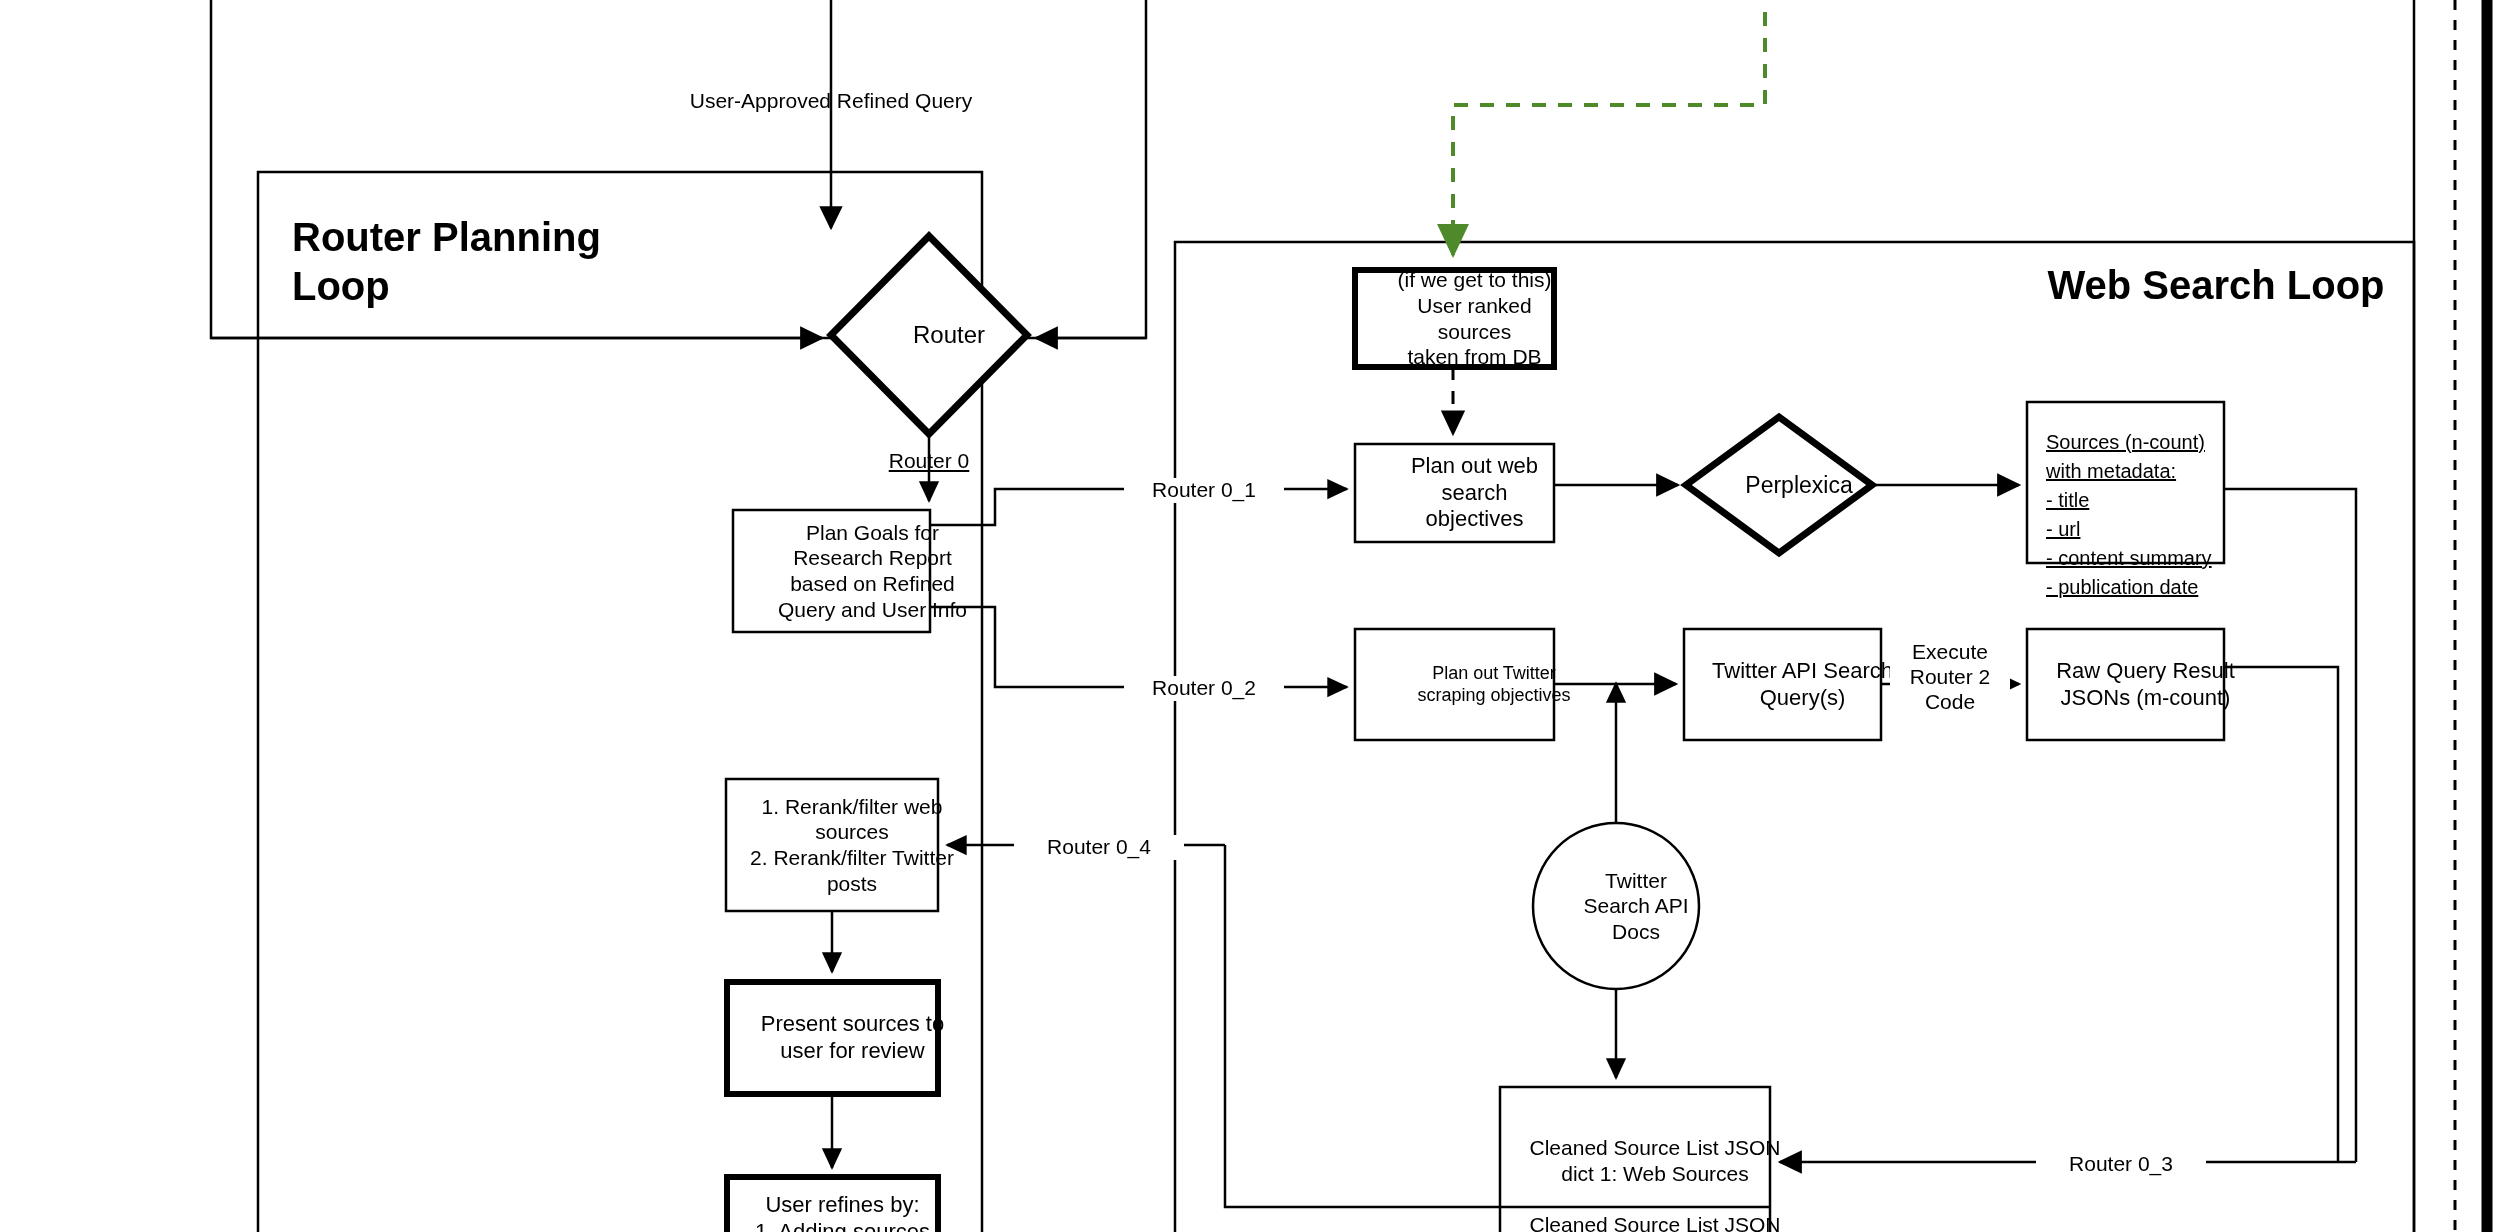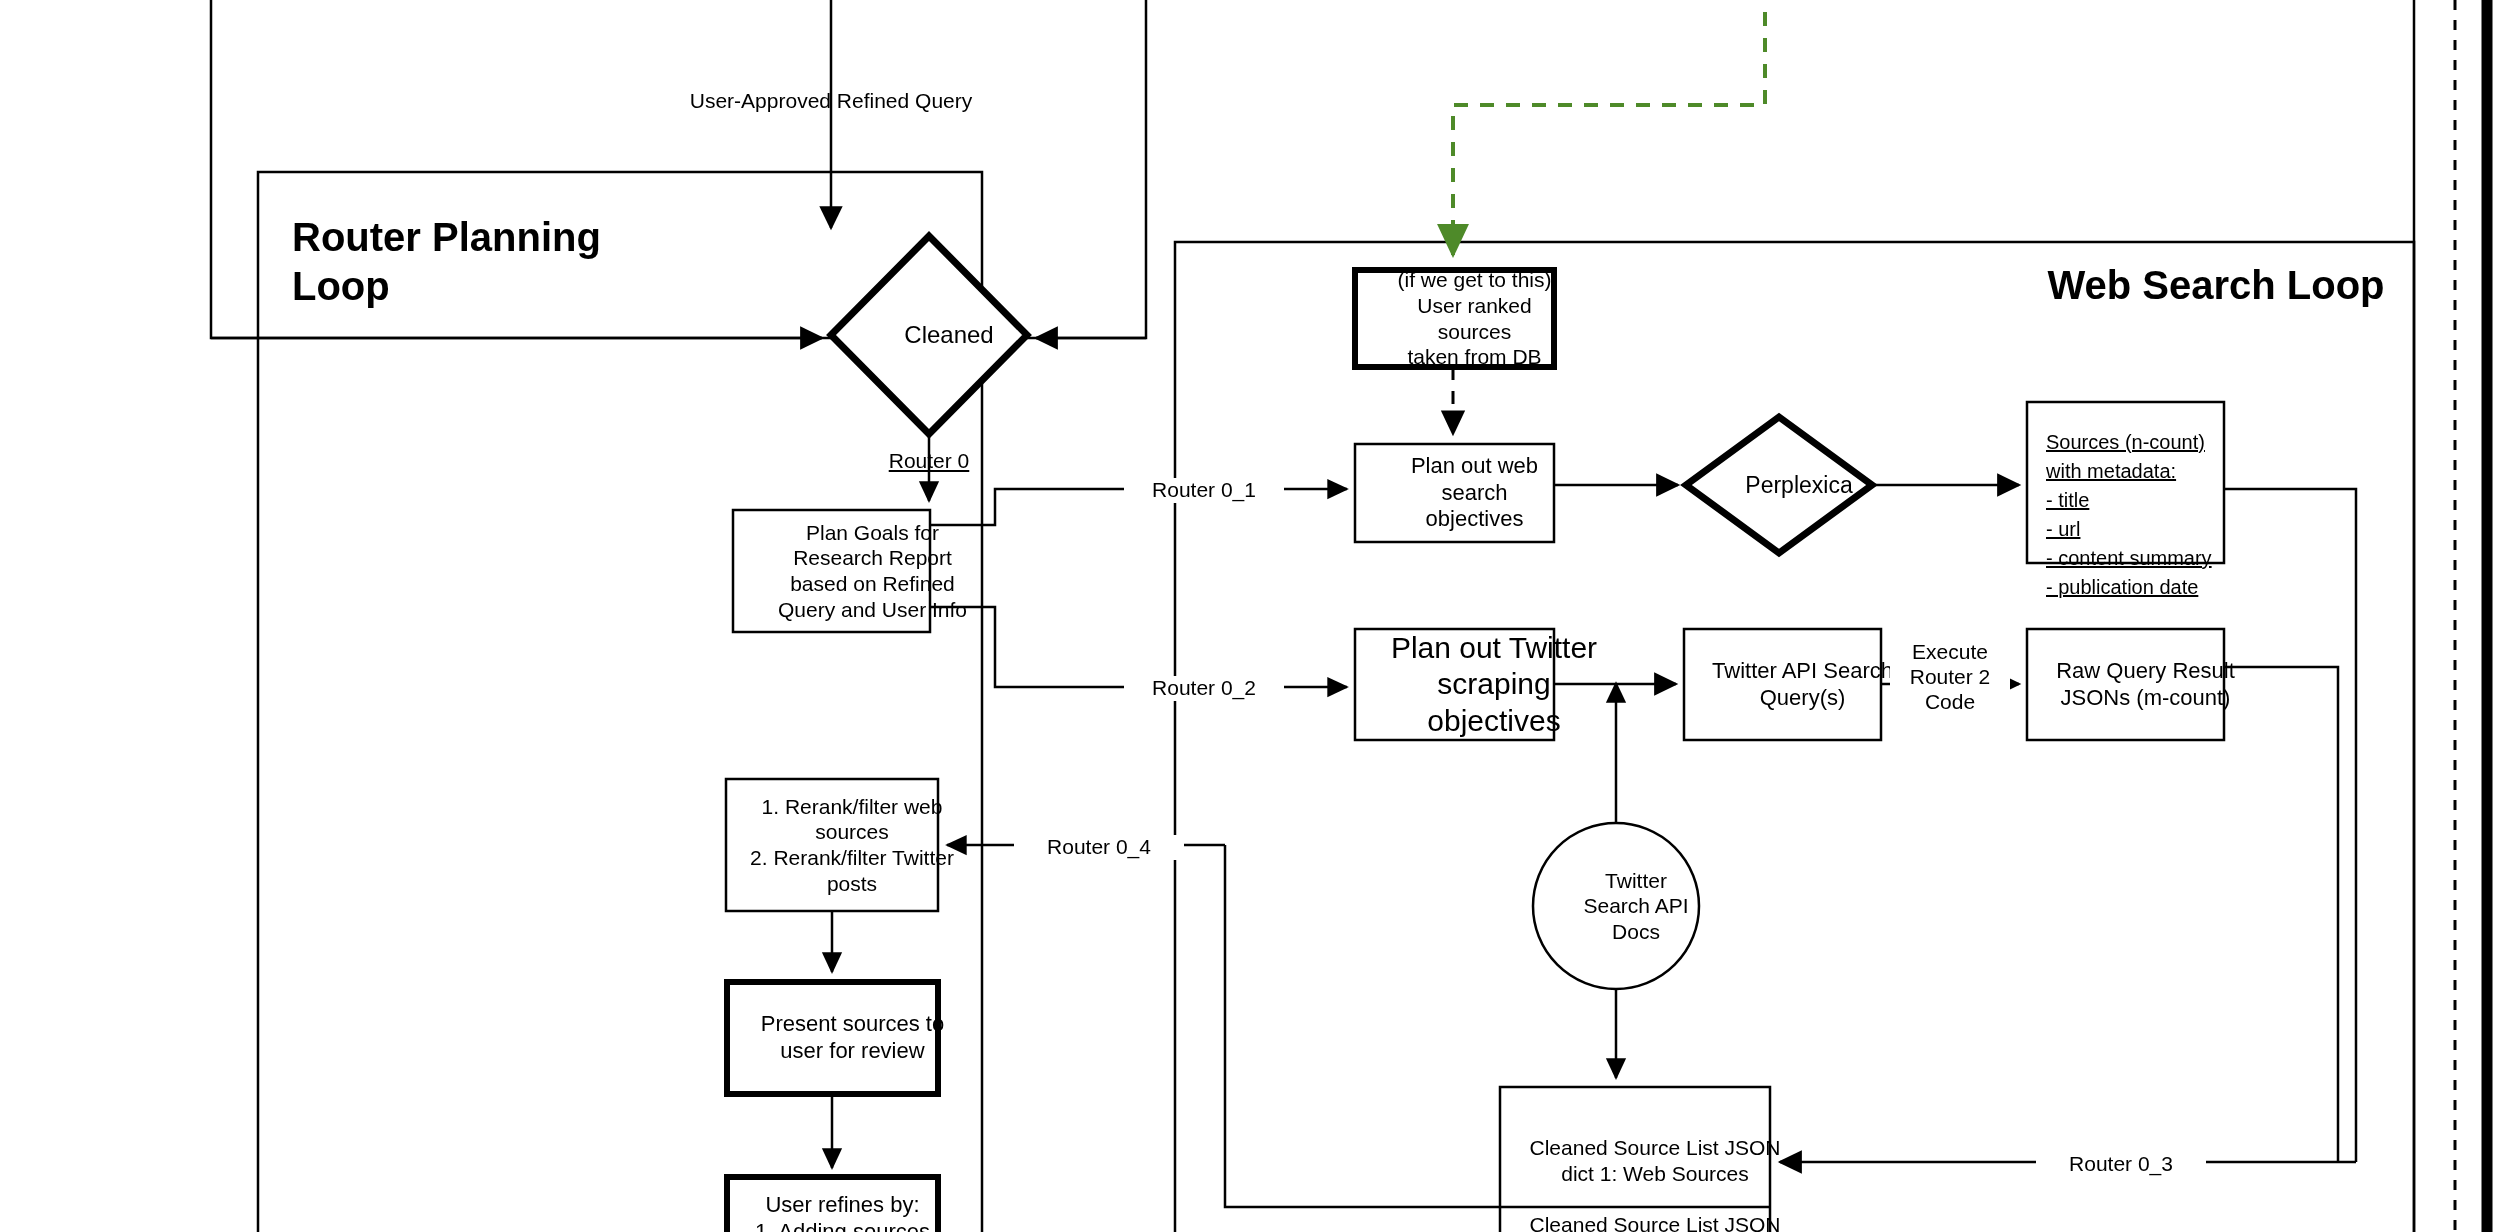--- a/index.html
+++ b/index.html
@@ -148,21 +148,21 @@
 
     <path d="M2356,1162 L1780,1162" fill="none" stroke="#000000" stroke-width="2.5" marker-end="url(#arrowThick)"></path>
 
   </svg>
 
   <div class="loopTitle" style="left:292px;top:213px;width:420px;font-size:40px;">Router Planning
 Loop</div>
 
   <div class="loopTitle" style="left:2036px;top:261px;width:360px;font-size:40px;text-align:center;">Web Search Loop</div>
 
-  <div class="nodeLabel" style="left:849px;top:312px;width:160px;height:46px;font-size:24px;">Cleaned</div>
+  <div class="nodeLabel" style="left:849px;top:312px;width:160px;height:46px;font-size:24px;">Router</div>
 
   <div class="nodeLabel" style="left:736px;top:512px;width:191px;height:118px;font-size:21px;margin-left:21px;">Plan Goals for
 Research Report
 based on Refined
 Query and User Info</div>
 
   <div class="nodeLabel" style="left:729px;top:781px;width:206px;height:128px;font-size:21px;">1. Rerank/filter web
 sources
 2. Rerank/filter Twitter
 posts</div>
@@ -182,21 +182,21 @@
 
   <div class="nodeLabel" style="left:1699px;top:463px;width:160px;height:44px;font-size:23px;">Perplexica</div>
 
   <div class="sources-list" style="left:2046px;top:428px;width:180px;text-decoration:underline;">Sources (n-count)
 with metadata:
 - title
 - url
 - content summary
 - publication date</div>
 
-  <div class="nodeLabel" style="left:1358px;top:632px;width:232px;height:105px;font-size:30px;">Plan out Twitter
+  <div class="nodeLabel" style="left:1358px;top:632px;width:232px;height:105px;font-size:18px;">Plan out Twitter
 scraping objectives</div>
 
   <div class="nodeLabel" style="left:1687px;top:632px;width:191px;height:105px;font-size:22px;">Twitter API Search
 Query(s)</div>
 
   <div class="nodeLabel" style="left:2030px;top:632px;width:191px;height:105px;font-size:22px;">Raw Query Result
 JSONs (m-count)</div>
 
   <div class="nodeLabel" style="left:1537px;top:874px;width:158px;height:64px;font-size:21px;">Twitter
 Search API Docs</div>

